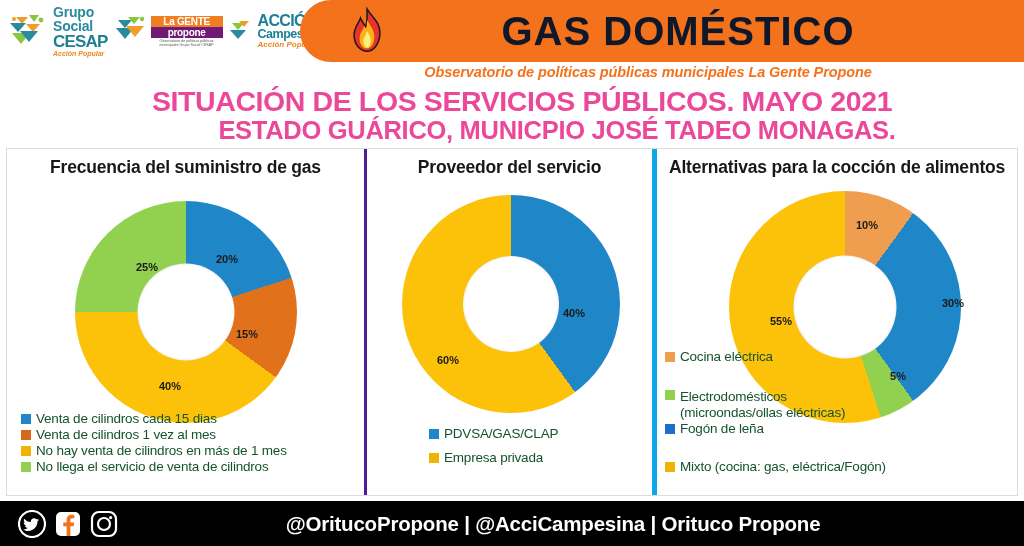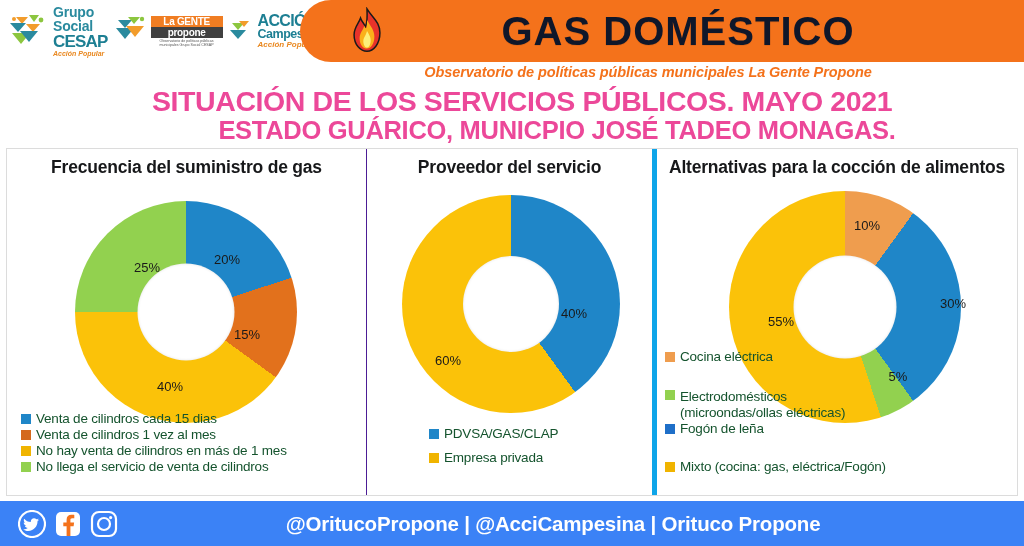--- a/index.html
+++ b/index.html
@@ -66,51 +66,51 @@
   }
 
   
   .panels {
     position:absolute; left:6px; top:148px; width:1012px; height:348px;
     display:flex;
     background:#fff;
     border:1px solid #dcdcdc;
   }
   .panel { position:relative; height:100%; background:#fff; }
-  .panel.p1 { width:360px; border-right:1px solid #4c1d95; }
+  .panel.p1 { width:360px; border-right:3px solid #4c1d95; }
   .panel.p2 { width:290px; border-right:5px solid #0ea5e9; }
   .panel.p3 { width:360px; }
 
   .panel-title {
     text-align:center; font-weight:800; font-size:17.5px; color:#17181a;
     line-height:20px; padding-top:8px; letter-spacing:-.2px;
   }
 
   .donut-wrap { position:absolute; }
   .donut { position:relative; border-radius:50%; }
   .donut .hole {
     position:absolute; border-radius:50%; background:#fff;
     left:50%; top:50%; transform:translate(-50%,-50%);
     box-shadow:0 0 3px rgba(0,0,0,.12) inset;
   }
   .slice-label {
-    position:absolute; font-size:13px; font-weight:400; color:#1a1a1a;
+    position:absolute; font-size:11px; font-weight:700; color:#1a1a1a;
     transform:translate(-50%,-50%); white-space:nowrap;text-align:center;
   }
 
   
   .legend { position:absolute; }
   .legend-row { display:flex; align-items:flex-start; gap:5px; }
   .swatch { width:10px; height:10px; flex:0 0 auto; margin-top:3px; }
   .legend-text { font-size:13.5px; color:#14532d; line-height:16px; letter-spacing:-.2px;}
 
   
   .footer {
     position:absolute; left:0; top:501px; width:1024px; height:45px;
-    background:#3b82f6; display:flex; align-items:center;
+    background:#000000; display:flex; align-items:center;
   }
   .social { display:flex; align-items:center; gap:9px; margin-left:18px; }
   .footer-handles {
     flex:1; text-align:center; color:#fff; font-weight:800; font-size:20.5px;
     letter-spacing:-.2px; padding-right:36px;
   }
 </style>
 </head>
 <body>
 
@@ -139,21 +139,21 @@
     <div class="logo">
       <svg class="logo-mark" width="34" height="38" viewBox="0 0 34 38">
         <polygon points="4,8 18,8 11,16" fill="#2a8a9e"></polygon>
         <polygon points="14,5 26,5 20,12" fill="#8cc63f"></polygon>
         <polygon points="2,16 20,16 11,27" fill="#2a8a9e"></polygon>
         <polygon points="12,14 30,14 21,25" fill="#f29c2b"></polygon>
         <circle cx="28" cy="7" r="2.2" fill="#8cc63f"></circle>
       </svg>
       <div style="width:72px">
         <div class="logo2-badge">La GENTE</div>
-        <div class="logo2-badge" style="background:#404040">propone</div>
+        <div class="logo2-badge" style="background:#701a75">propone</div>
         <div class="logo2-sub">Observatorio de políticas públicas municipales Grupo Social CESAP</div>
       </div>
     </div>
 
     <div class="logo">
       <svg class="logo-mark" width="26" height="34" viewBox="0 0 26 34">
         <polygon points="3,9 15,9 9,16" fill="#8cc63f"></polygon>
         <polygon points="1,16 17,16 9,25" fill="#2a8a9e"></polygon>
         <polygon points="10,7 20,7 15,13" fill="#f29c2b"></polygon>
       </svg>

